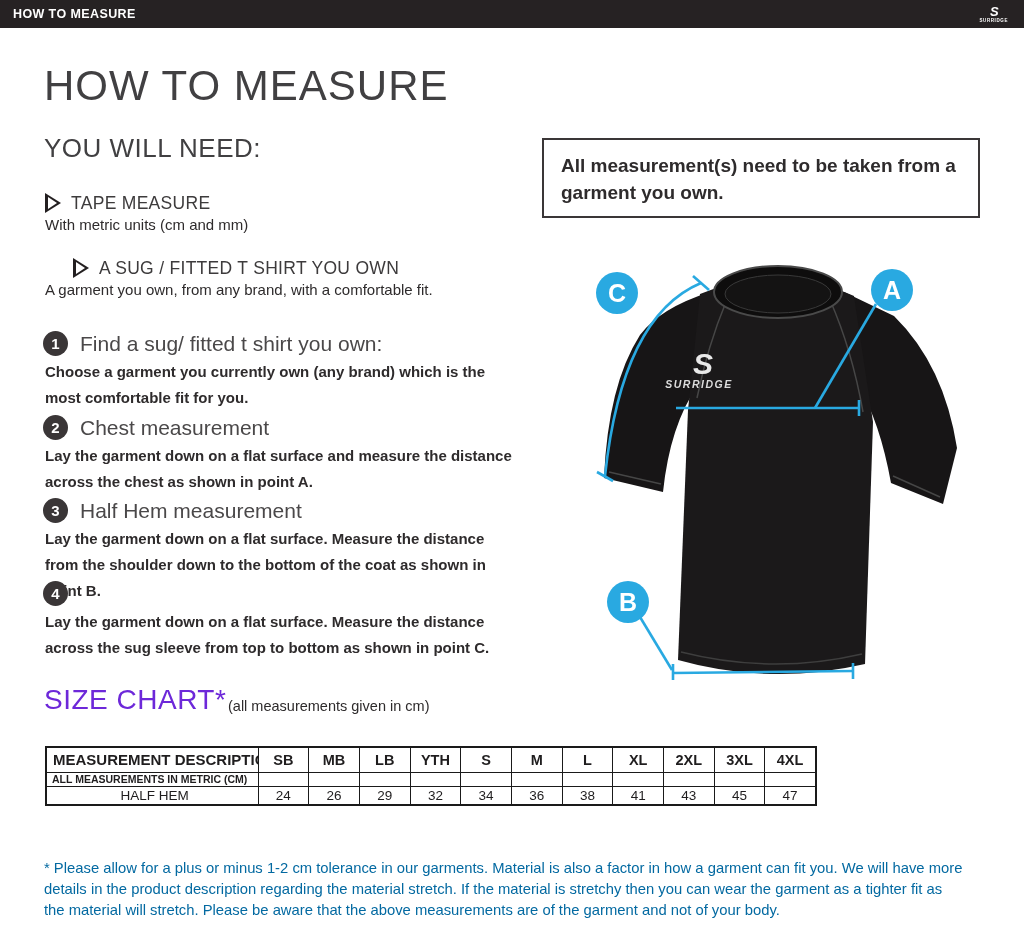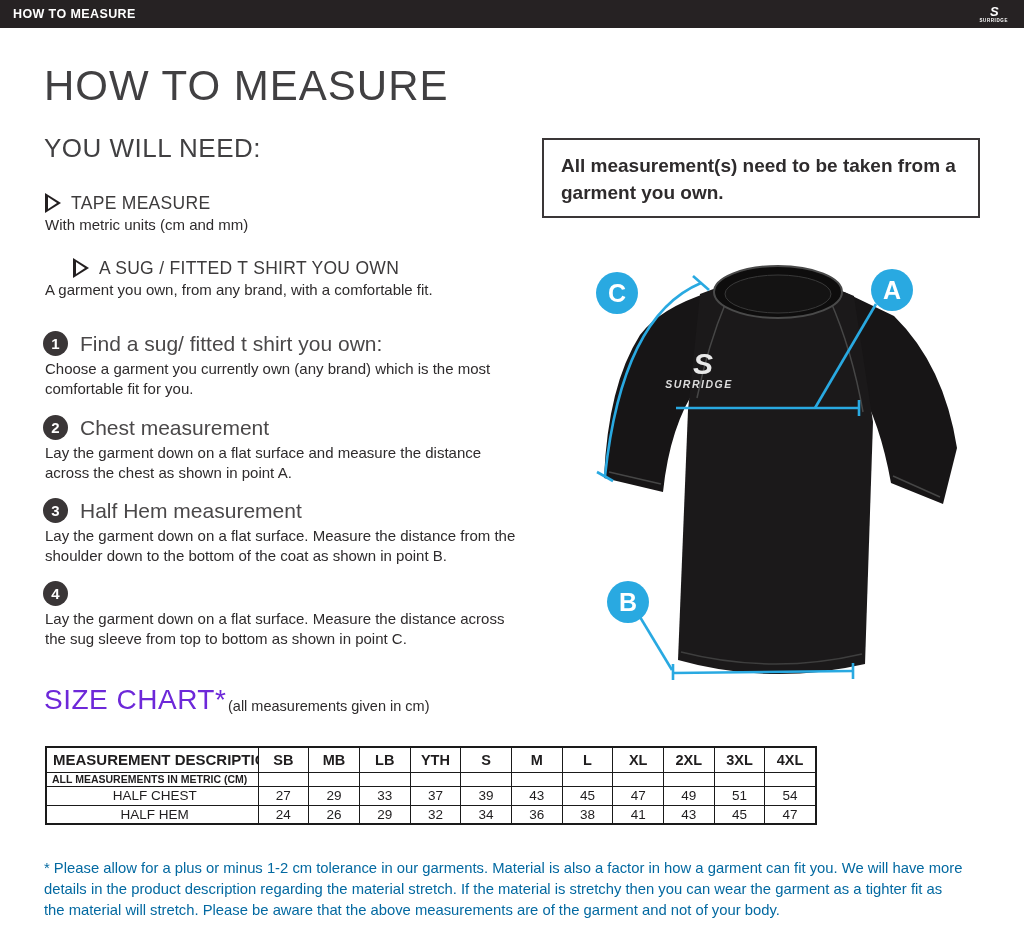--- a/index.html
+++ b/index.html
@@ -31,21 +31,21 @@
   .need-label { font-size:17.5px; color:#3d3b3c; letter-spacing:.3px; }
   .need-desc { position:absolute; left:45px; font-size:15px; color:#2e2b2c; }
   #need-item-0 { top:193px; } #need-desc-0 { top:216px; }
   #need-item-1 { top:258px;padding-left:28px; } #need-desc-1 { top:281px; }
 
   
   .step-head { position:absolute; left:43px; display:flex; align-items:center; gap:12px; }
   .step-num { width:25px; height:25px; border-radius:50%; background:#3a3637; color:#fff;
               font-size:15px; font-weight:bold; display:flex; align-items:center; justify-content:center; }
   .step-title { font-size:21px; color:#4a4849; }
-  .step-desc { position:absolute; left:45px; width:475px; font-size:15px; line-height:20px; color:#2e2b2c; }
+  .step-desc { position:absolute; left:45px; width:475px; font-size:15px; line-height:26px; color:#2e2b2c;font-weight:bold; }
   #step-head-0 { top:331px; } #step-desc-0 { top:359px; }
   #step-head-1 { top:415px; } #step-desc-1 { top:443px; }
   #step-head-2 { top:498px; } #step-desc-2 { top:526px; }
   #step-head-3 { top:581px; } #step-desc-3 { top:609px; }
 
   
   .callout { position:absolute; left:542px; top:138px; width:438px; height:80px;
              border:2px solid #3a3637; padding:12px 17px; }
   .callout p { font-size:19px; font-weight:bold; color:#2e2b2c; line-height:27px; }
 
@@ -200,34 +200,20 @@
         <td></td>
       <td></td>
         <td></td>
       <td></td>
         <td></td>
       <td></td>
         <td></td>
       <td></td>
     </tr>
     <tr class="data-row">
-      <td class="row-label">HALF CHEST</td>
-      <td>27</td>
-      <td>29</td>
-      <td>33</td>
-      <td>37</td>
-      <td>39</td>
-      <td>43</td>
-      <td>45</td>
-      <td>47</td>
-      <td>49</td>
-      <td>51</td>
-      <td>54</td>
-    </tr>
-    <tr class="data-row">
       <td class="row-label">HALF HEM</td>
       <td>24</td>
       <td>26</td>
       <td>29</td>
       <td>32</td>
       <td>34</td>
       <td>36</td>
       <td>38</td>
       <td>41</td>
       <td>43</td>

